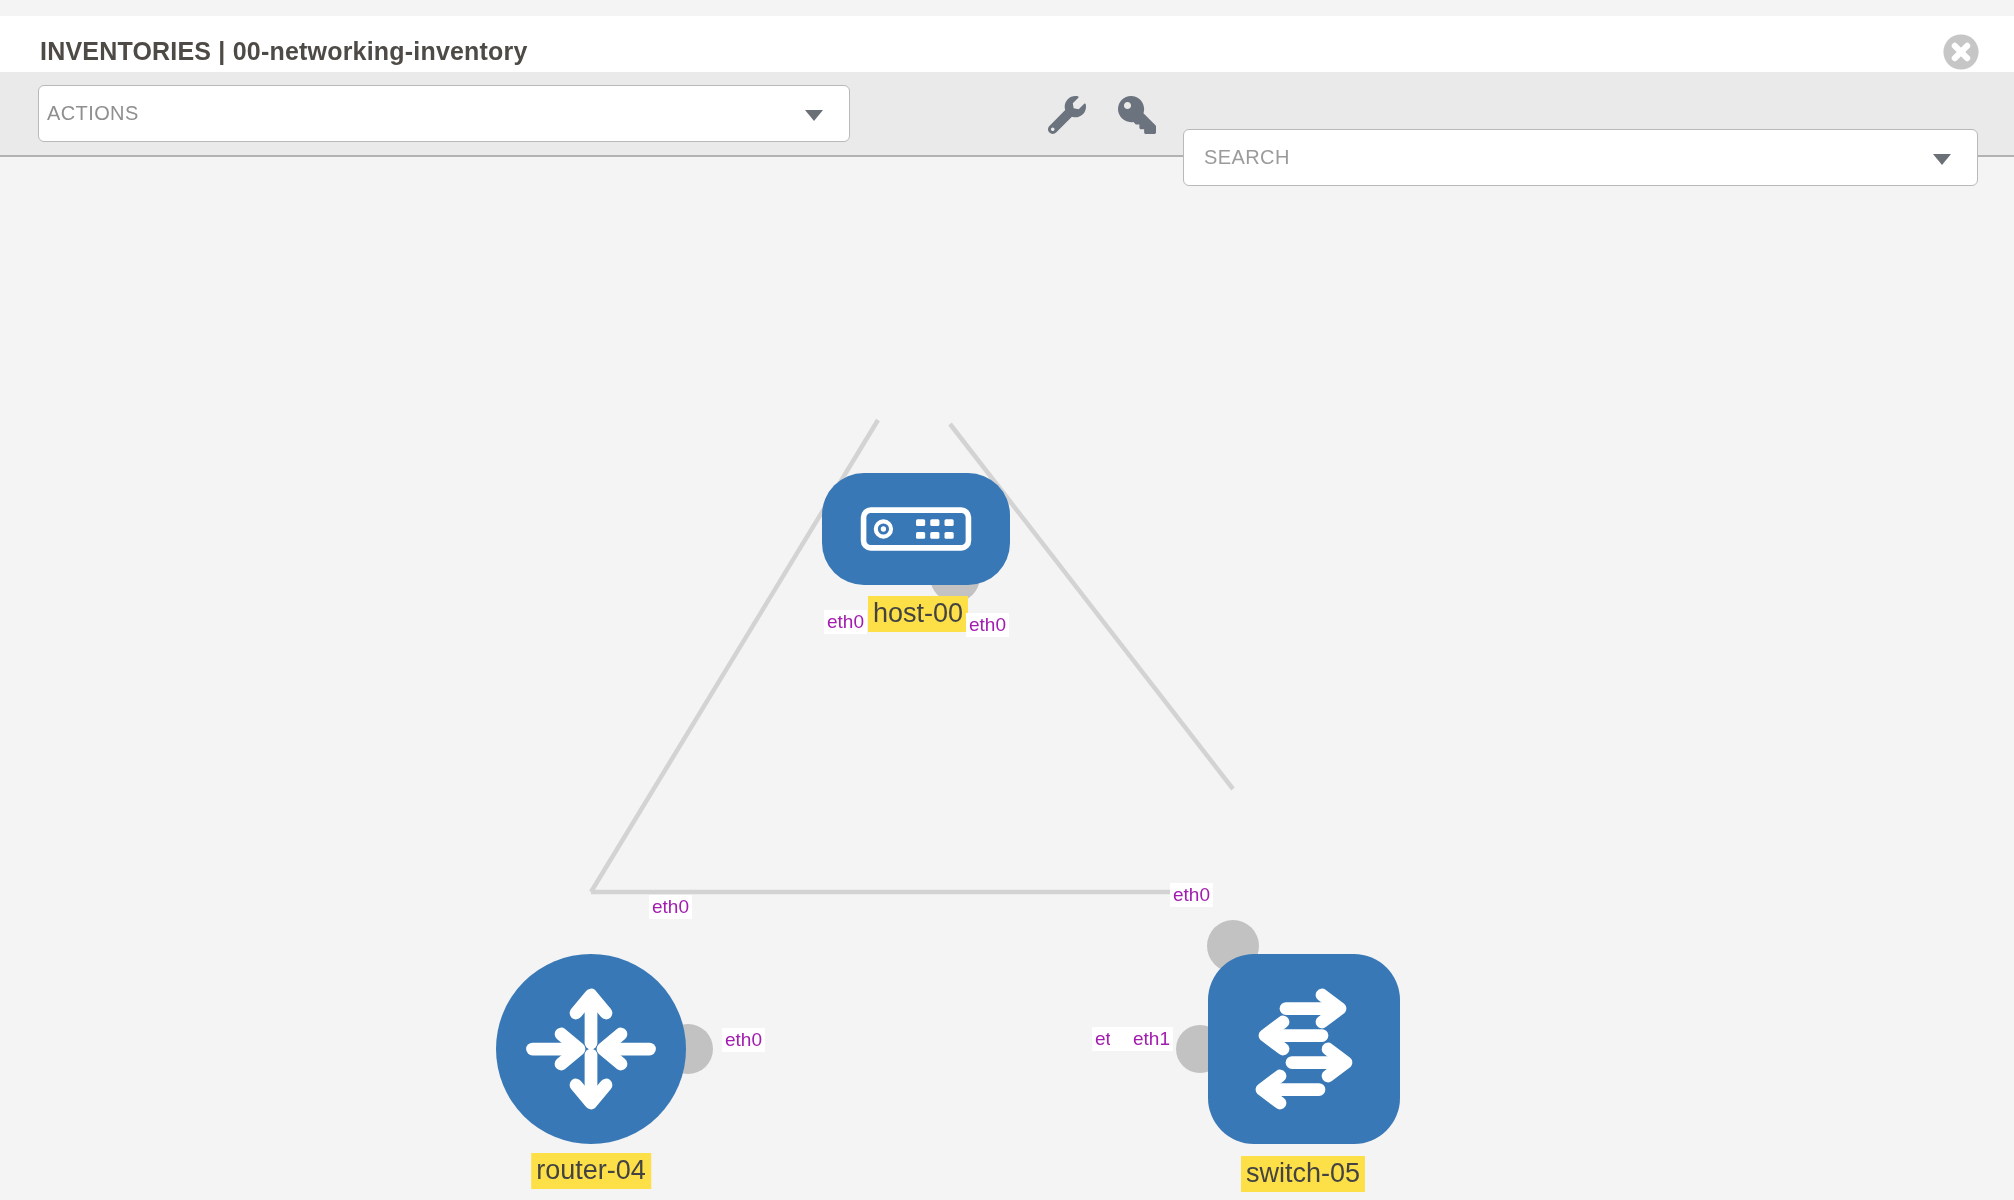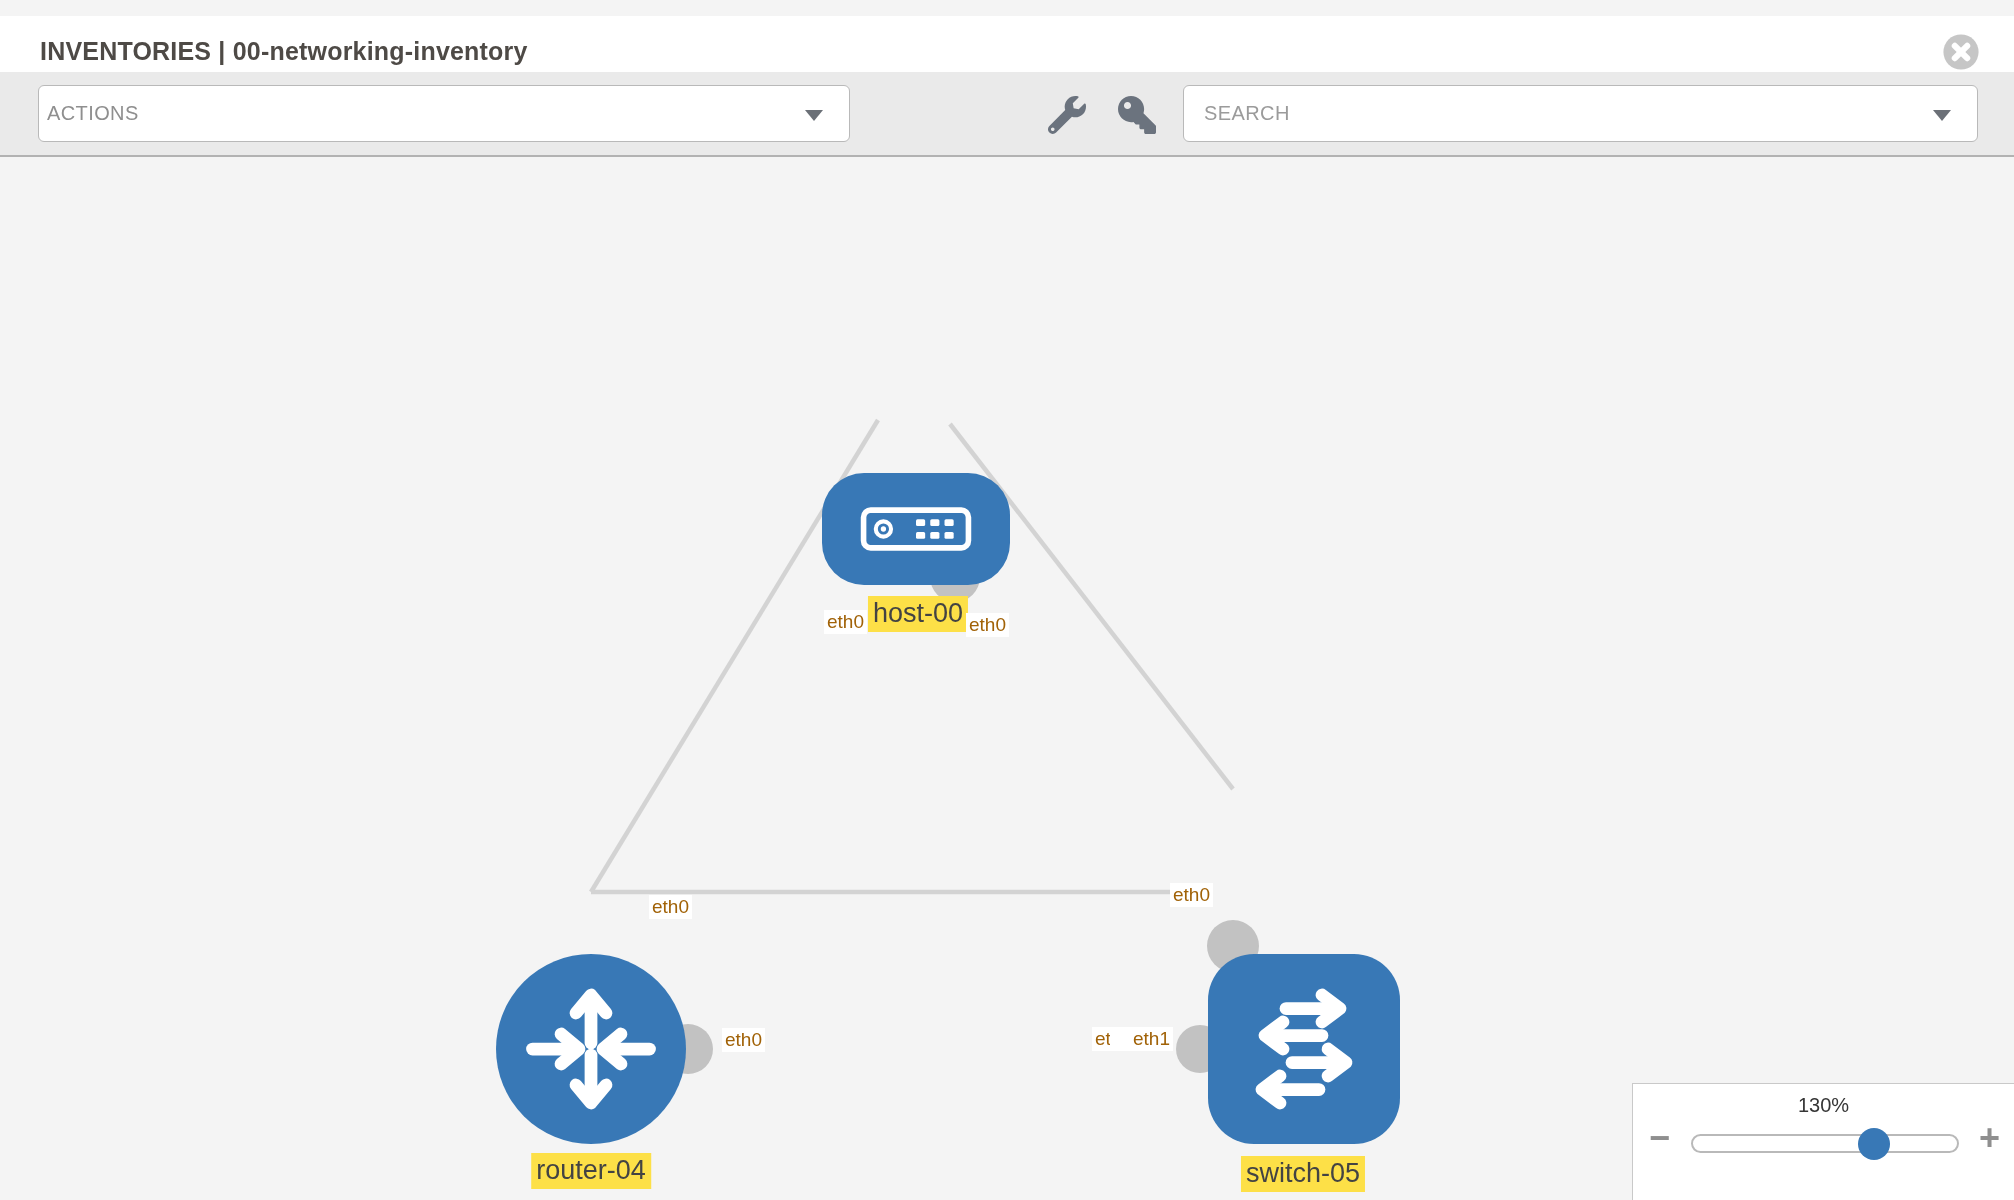--- a/index.html
+++ b/index.html
@@ -30,21 +30,21 @@
     border: 1px solid #b9b9b9; border-radius: 6px;
     font-size: 20px; color: #8f8f8f; line-height: 55px; padding-left: 20px;
     cursor: pointer; letter-spacing: 0.4px;
   }
   .select-box .caret {
     position: absolute; right: 26px; top: 24px; width: 0; height: 0;
     border-left: 9px solid transparent; border-right: 9px solid transparent;
     border-top: 11px solid #6b7077;
   }
   .actions-box { left: 38px; width: 812px; padding-left: 8px; }
-  .search-box  { left: 1183px; width: 795px; color: #9b9b9b; }
+  .search-box  { left: 1183px; width: 795px; color: #9b9b9b; margin-top: 44px; }
   .tool-icon { position: absolute; top: 24px; width: 38px; height: 38px; cursor: pointer; }
   .wrench-btn { left: 1048px; }
   .key-btn { left: 1118px; }
 
   
   .canvas {
     position: absolute; top: 157px; left: 0; width: 2014px; height: 1043px;
     background: #f4f4f4;
   }
   .links-svg { position: absolute; top: 0; left: 0; z-index: 1; }
@@ -57,21 +57,21 @@
   .node-router { left: 496px; top: 797px; width: 190px; height: 190px; border-radius: 50%; }
   .node-switch { left: 1208px; top: 797px; width: 192px; height: 190px; border-radius: 46px; }
 
   .node-label {
     position: absolute; z-index: 4; transform: translateX(-50%);
     background: #fde047; color: #434343; font-size: 27px; padding: 2px 5px 3px 5px;
     white-space: nowrap;
   }
   .if-label {
     position: absolute; z-index: 4;
-    background: #ffffff; color: #a16207; font-size: 19px; padding: 1px 3px;
+    background: #ffffff; color: #a21caf; font-size: 19px; padding: 1px 3px;
     white-space: nowrap;
   }
   .if-label.behind { z-index: 4; }
   .if-label.front { z-index: 5; padding-left: 23px; }
 
   
   .zoom-panel {
     position: absolute; left: 1632px; top: 1083px; width: 382px; height: 117px;
     background: #ffffff; border-top: 1px solid #c9c9c9; border-left: 1px solid #c9c9c9;
     z-index: 20;
@@ -200,21 +200,14 @@
         </g>
       </svg>
     </div>
 
     <div class="select-box search-box">
       <span>SEARCH</span>
       <span class="caret"></span>
     </div>
   </div>
 
-  <div class="zoom-panel">
-    <div class="zoom-level">130%</div>
-    <div class="zoom-minus">−</div>
-    <div class="zoom-track"></div>
-    <div class="zoom-knob" id="zoom-knob" style="left: 225.04px;"></div>
-    <div class="zoom-plus">+</div>
-  </div>
 
 </div>
 
 </body></html>

